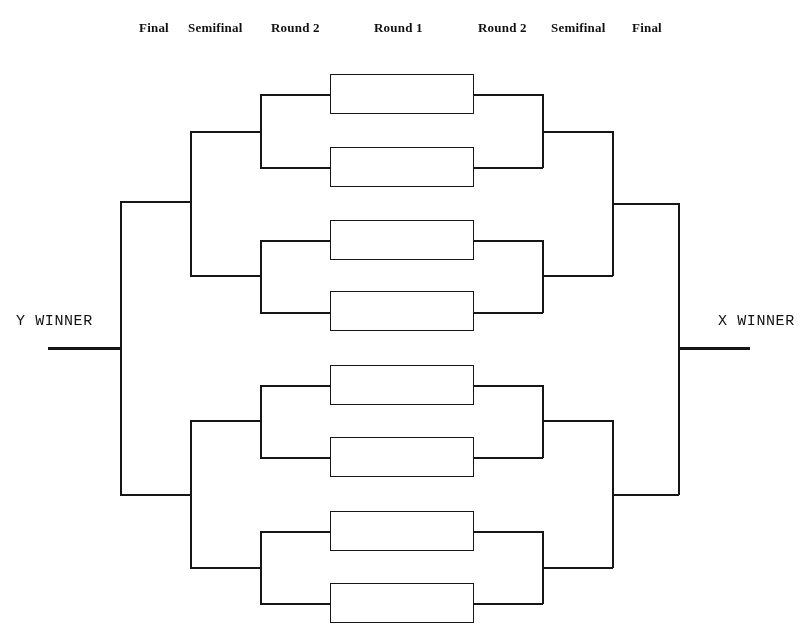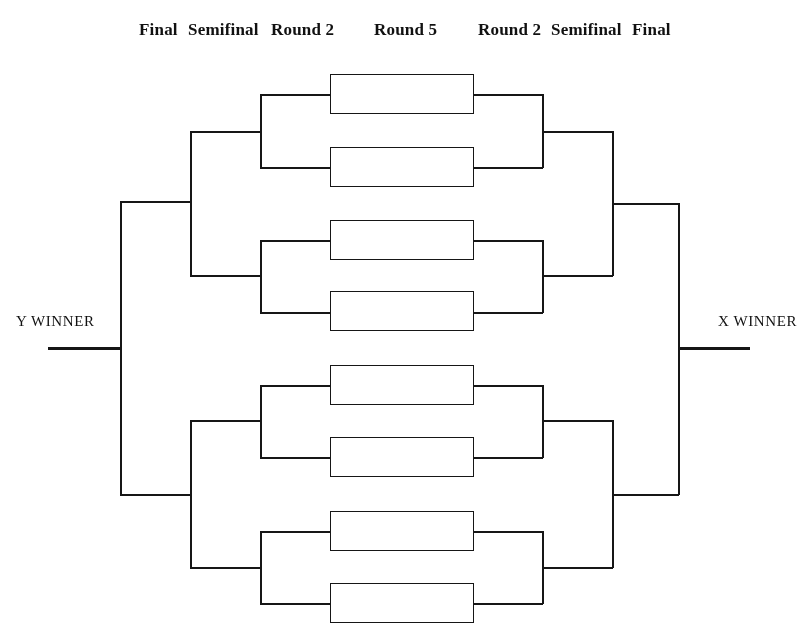--- a/index.html
+++ b/index.html
@@ -12,28 +12,28 @@
     width: 800px;
     height: 634px;
     background: #ffffff;
     font-family: "Liberation Serif", serif;
     overflow: hidden;
   }
   .round-label {
     position: absolute;
     font-family: "Liberation Serif", serif;
     font-weight: bold;
-    font-size: 17px;
+    font-size: 13px;
     color: #111111;
     white-space: nowrap;
     letter-spacing: 0.2px;
   }
   .winner-label {
     position: absolute;
-    font-family: Liberation Serif, serif;
+    font-family: Liberation Mono, monospace;
     font-size: 15px;
     color: #111111;
     white-space: nowrap;
     letter-spacing: 0.6px;
   }
   .match-box {
     position: absolute;
     border: 1.6px solid #161616;
     background: #ffffff;
     box-sizing: border-box;
@@ -63,21 +63,21 @@
 </style>
 </head>
 <body>
 
 <div id="page">
 
   <div id="labels-layer">
       <div class="round-label" style="left: 139px; top: 20px;">Final</div>
       <div class="round-label" style="left: 188px; top: 20px;">Semifinal</div>
       <div class="round-label" style="left: 271px; top: 20px;">Round 2</div>
-      <div class="round-label" style="left: 374px; top: 20px;">Round 5</div>
+      <div class="round-label" style="left: 374px; top: 20px;">Round 1</div>
       <div class="round-label" style="left: 478px; top: 20px;">Round 2</div>
       <div class="round-label" style="left: 551px; top: 20px;">Semifinal</div>
       <div class="round-label" style="left: 632px; top: 20px;">Final</div>
     </div>
 
   <div id="bracket-layer">
       <div class="hline" style="left: 260px; top: 94px; width: 70px;"></div>
       <div class="hline" style="left: 260px; top: 167px; width: 70px;"></div>
       <div class="hline" style="left: 260px; top: 240px; width: 70px;"></div>
       <div class="hline" style="left: 260px; top: 312px; width: 70px;"></div>

